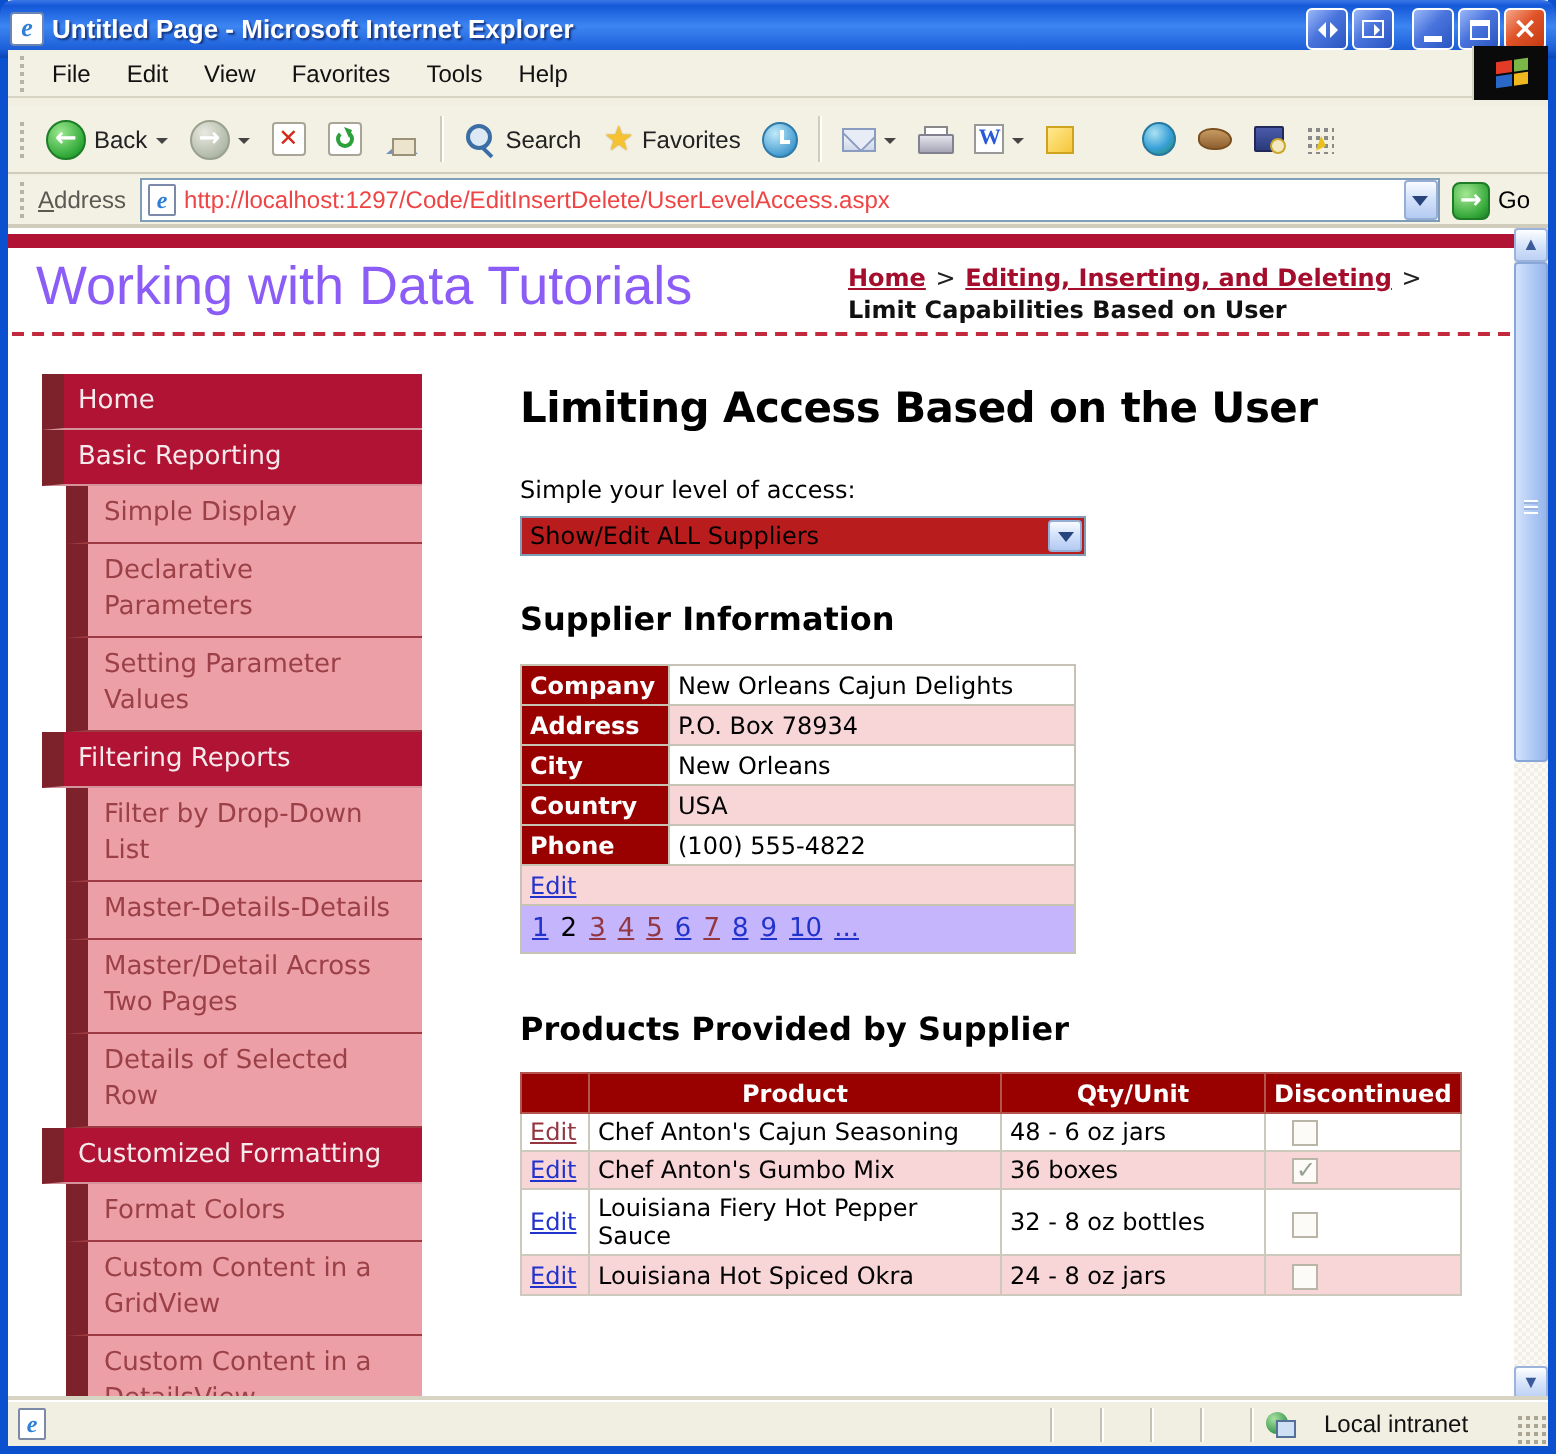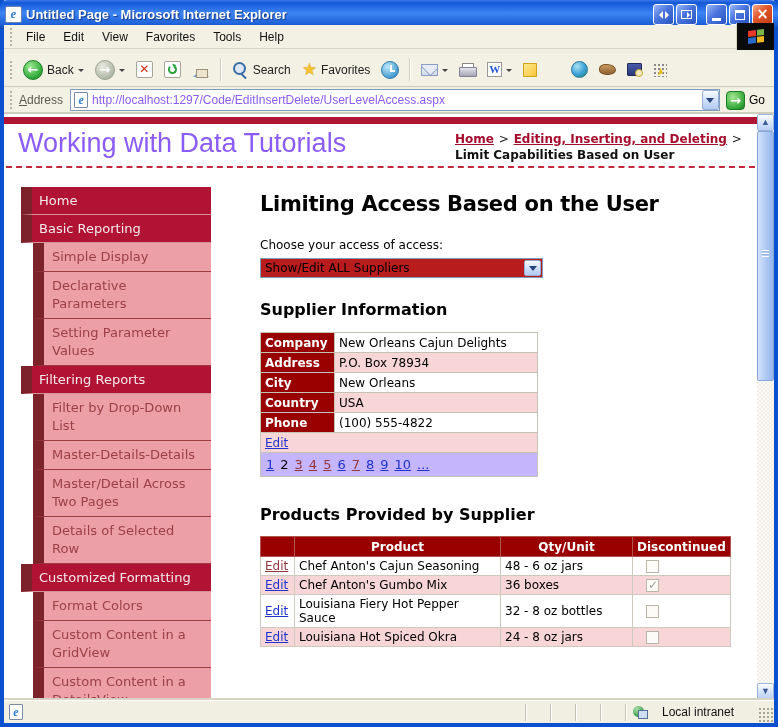--- a/index.html
+++ b/index.html
@@ -83,37 +83,37 @@
   .grid-ic::after { content:"";position:absolute;right:0;bottom:0;border:4px solid transparent;border-left-color:#e8c020;transform:rotate(20deg); }
 
   
   .addressbar { position:absolute; top:88px; left:0; right:0; height:26px; background:#f3f1e4;
     border-bottom:2px solid #cfccbc; display:flex; align-items:center; padding:0 3px 0 2px; }
   .addr-label { font-size:12px; color:#5a5a52; padding:0 7px 0 2px; text-decoration:underline; text-decoration-color:transparent; }
   .addr-label u { text-decoration:underline; }
   .addr-box { flex:1; height:22px; background:#fff; border:1px solid #7f9db9; display:flex; align-items:center; padding-left:3px; gap:4px; }
   .doc-icon { width:14px; height:16px; background:#fff; border:1px solid #7a8aa8; border-radius:1px;
     color:#2f7fd4; font:italic bold 12px/14px "Liberation Serif",serif; text-align:center; flex:0 0 auto; }
-  .addr-url { flex:1; font-size:12px; color:#8b5cf6; white-space:nowrap; overflow:hidden; }
+  .addr-url { flex:1; font-size:12px; color:#ef4444; white-space:nowrap; overflow:hidden; }
   .dd-btn { width:17px; height:20px; background:linear-gradient(#f9fcff,#d4e2fa 45%,#b4caf2);
     border:1px solid #96aed6; border-radius:2px; display:flex; align-items:center; justify-content:center; }
   .dd-btn i { width:0;height:0;border:4px solid transparent;border-top:5px solid #27447c;margin-top:4px; }
   .go-button { display:flex; align-items:center; gap:4px; padding:0 6px; font-size:12px; color:#000; }
   .go-ic { width:19px;height:19px;border-radius:4px;border:1px solid #1d7c26;color:#fff;
     background:radial-gradient(circle at 35% 30%,#a4e892,#35a83a 70%,#1f7c28);
     display:flex;align-items:center;justify-content:center;font:bold 13px/13px "DejaVu Sans",sans-serif; }
 
   
   .viewport { position:absolute; top:114px; left:0; right:0; bottom:23px; background:#fff; overflow:hidden; }
   .page { position:absolute; top:0; left:0; right:17px; bottom:0; overflow:hidden;
     font-family:"DejaVu Sans",sans-serif; }
   .red-bar { position:absolute; top:3px; left:0; width:100%; height:7px; background:#b01334; }
   .page-title { position:absolute; top:14px; left:14px; font-family:Liberation Sans, sans-serif;
     font-size:27px; color:#8b5cf6; letter-spacing:0; }
-  .breadcrumb { position:absolute; top:17px; left:451px; width:324px; font-size:12px; line-height:16px; color:#000; }
+  .breadcrumb { position:absolute; top:17px; left:420px; width:324px; font-size:12px; line-height:16px; color:#000; }
   .bc-link { color:#a50d2d; font-weight:bold; text-decoration:underline; cursor:pointer; }
   .bc-sep { color:#222; padding:0 1px; }
   .bc-current { font-weight:bold; color:#111; }
   .dashed { position:absolute; top:52px; left:2px; right:2px; border-top:2px dashed #c2293c; }
 
   
   .sidebar { position:absolute; top:73px; left:17px; width:190px; font-size:13px; }
   .side-parent { background:#b01334; color:#f6e9eb; border-left:11px solid #7d212b;
     border-bottom:1px solid #d4929a; padding:5px 7px; line-height:17px; cursor:pointer; }
   .side-child { background:#ec9fa6; color:#9c4048; border-left:11px solid #7d212b; margin-left:12px;
@@ -325,21 +325,21 @@
           <div class="side-child">Master/Detail Across Two Pages</div>
           <div class="side-child">Details of Selected Row</div>
           <div class="side-parent">Customized Formatting</div>
           <div class="side-child">Format Colors</div>
           <div class="side-child">Custom Content in a GridView</div>
           <div class="side-child">Custom Content in a DetailsView</div>
         </div>
 
       <div class="main">
         <div class="content-heading">Limiting Access Based on the User</div>
-        <div class="access-label">Choose your access of access:</div>
+        <div class="access-label">Simple your level of access:</div>
         <div class="select">
           <span>Show/Edit ALL Suppliers</span>
           <span class="select-btn">
               <i></i>
             </span>
         </div>
 
         <div class="section-heading sup-heading">Supplier Information</div>
         <table class="sup-table">
             <tbody>

